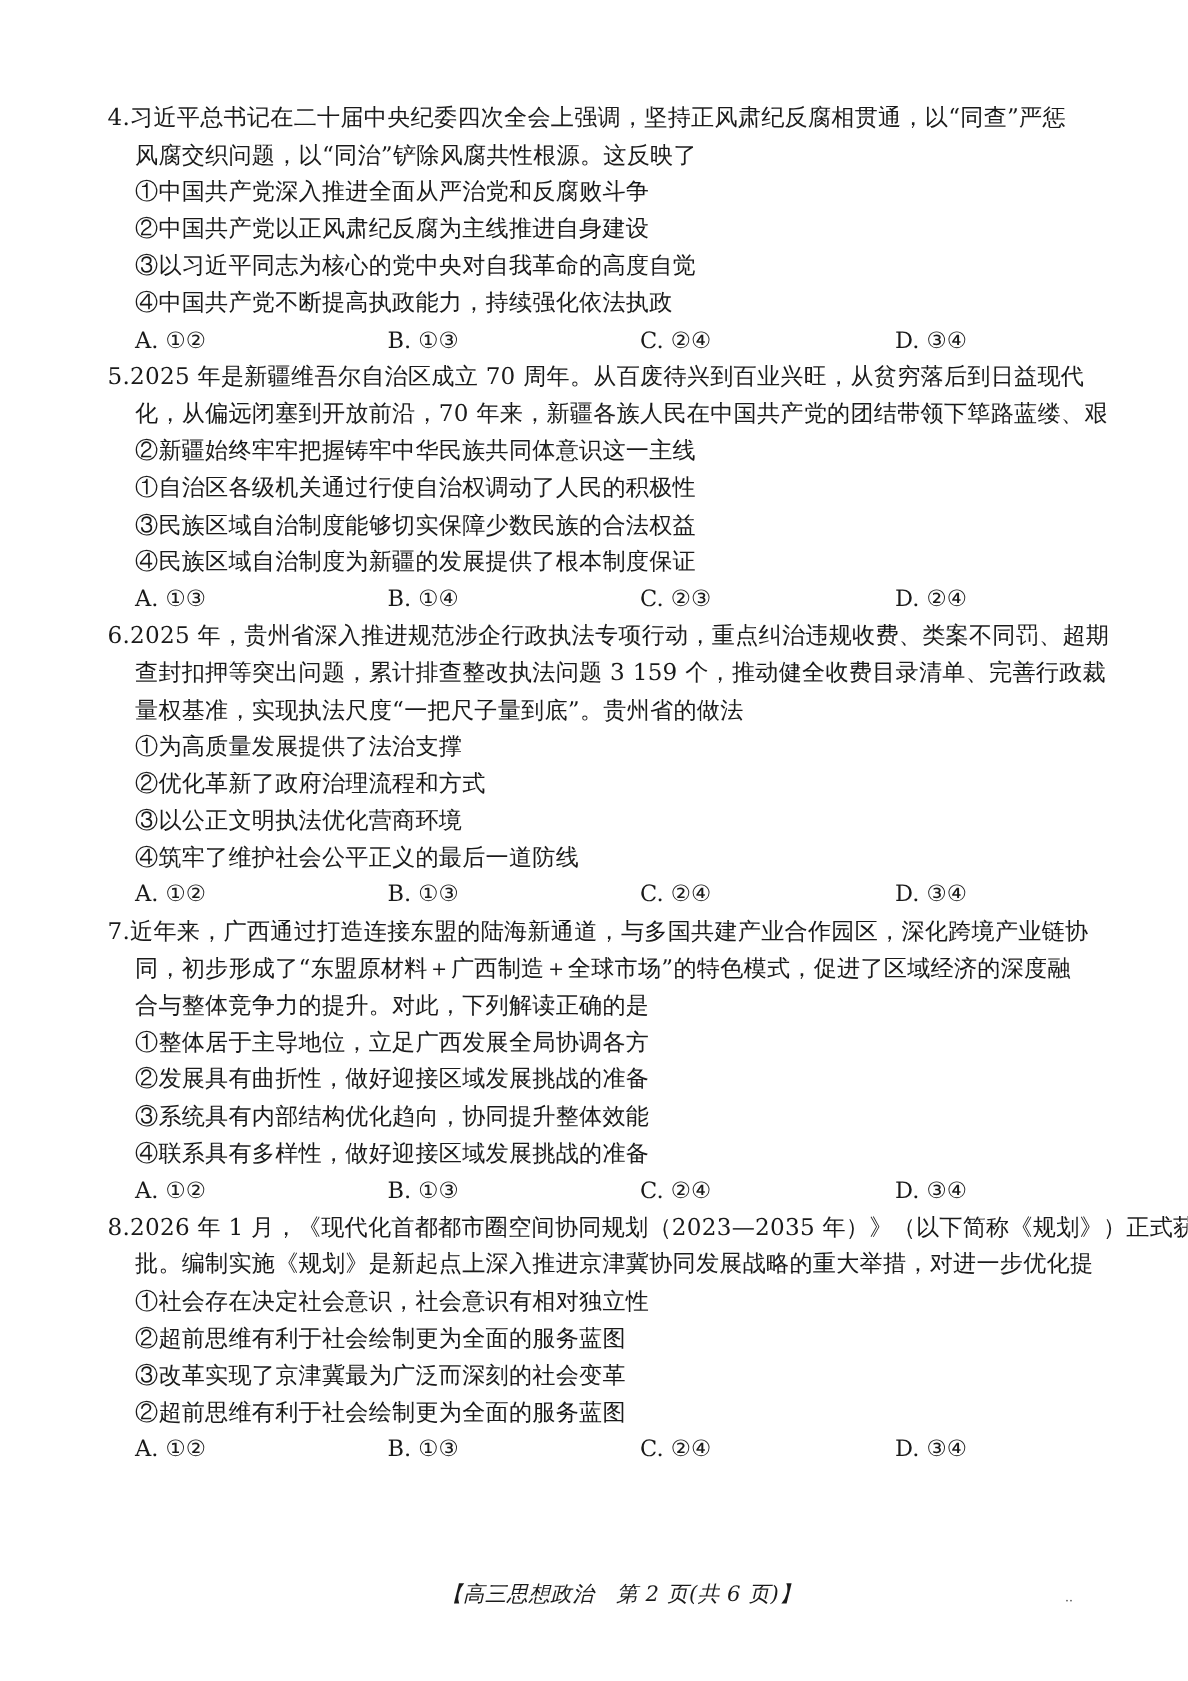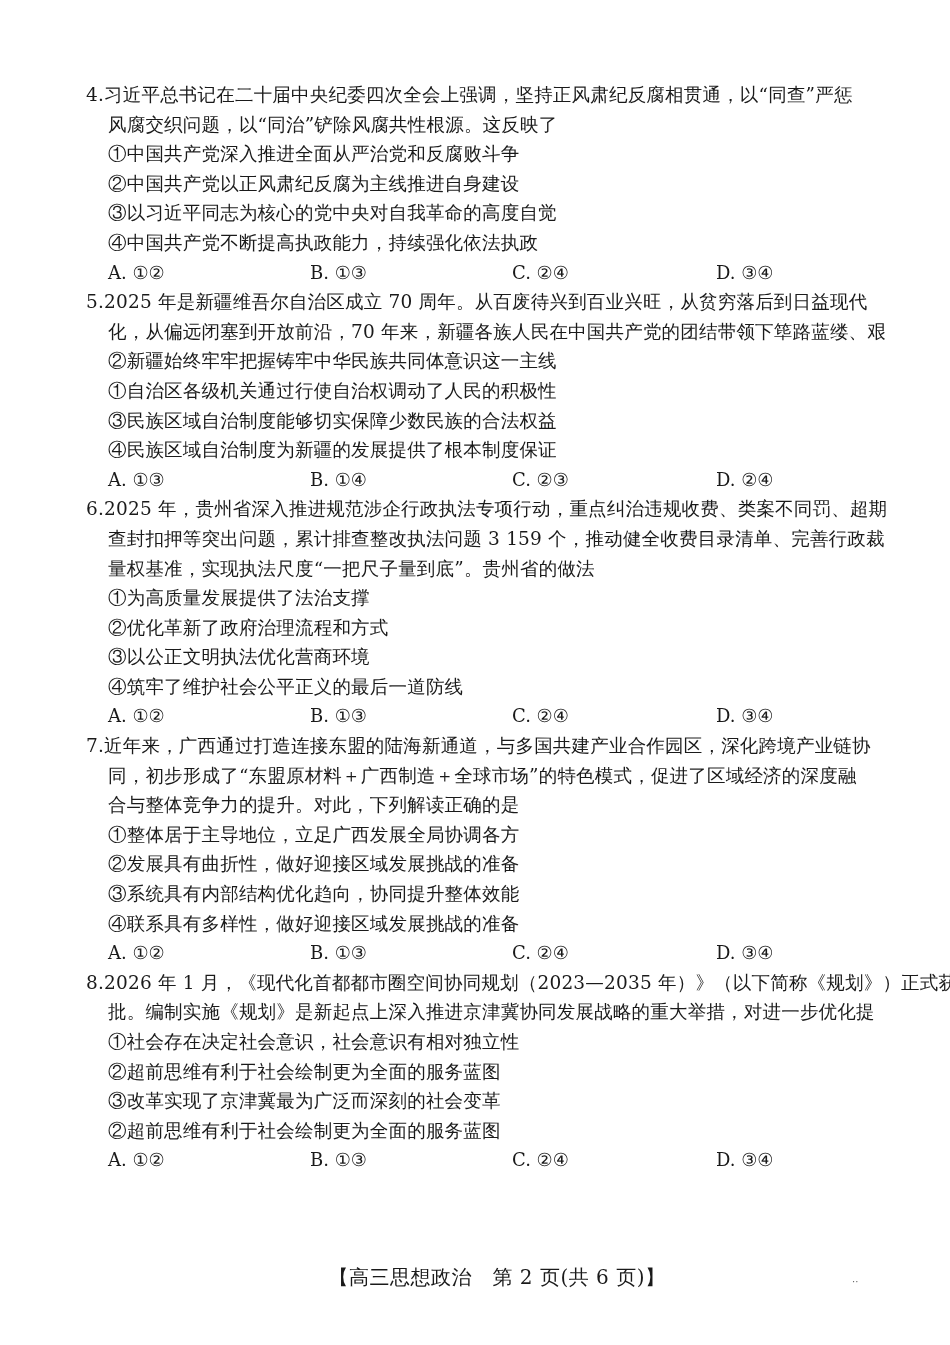--- a/index.html
+++ b/index.html
@@ -18,22 +18,23 @@
     .stem-cont { padding-left: 22px; }
     .opt { padding-left: 22px; }
     .choices { display: flex; padding-left: 22px; font-size: 18px; line-height: 29.6px; height: 29.6px; justify-content: space-between; }
     .choice { display: inline-block; white-space: nowrap; }
     .choice:nth-child(1) { width: 190px; }
     .choice:nth-child(2) { width: 190px; }
     .choice:nth-child(3) { width: 192px; }
     .choice:nth-child(4) { width: 150px; }
     .footer {
       position: absolute; left: 0; right: 0; top: 1264px;
-      text-align: center; font-size: 20px; letter-spacing: 0.5px;
+      text-align: center; font-size: 17px; letter-spacing: 0.5px;
       padding-left: 44px;
+      font-style: italic;
     }
     .mark { position: absolute; left: 852px; top: 1276px; font-size: 10px; color: #555; }
   </style>
 </head>
 <body>
 
 <div class="page">
 
   <div class="q">
     <div class="line stem-first"><span>4.</span><span>习近平总书记在二十届中央纪委四次全会上强调，坚持正风肃纪反腐相贯通，以“同查”严惩</span></div>

